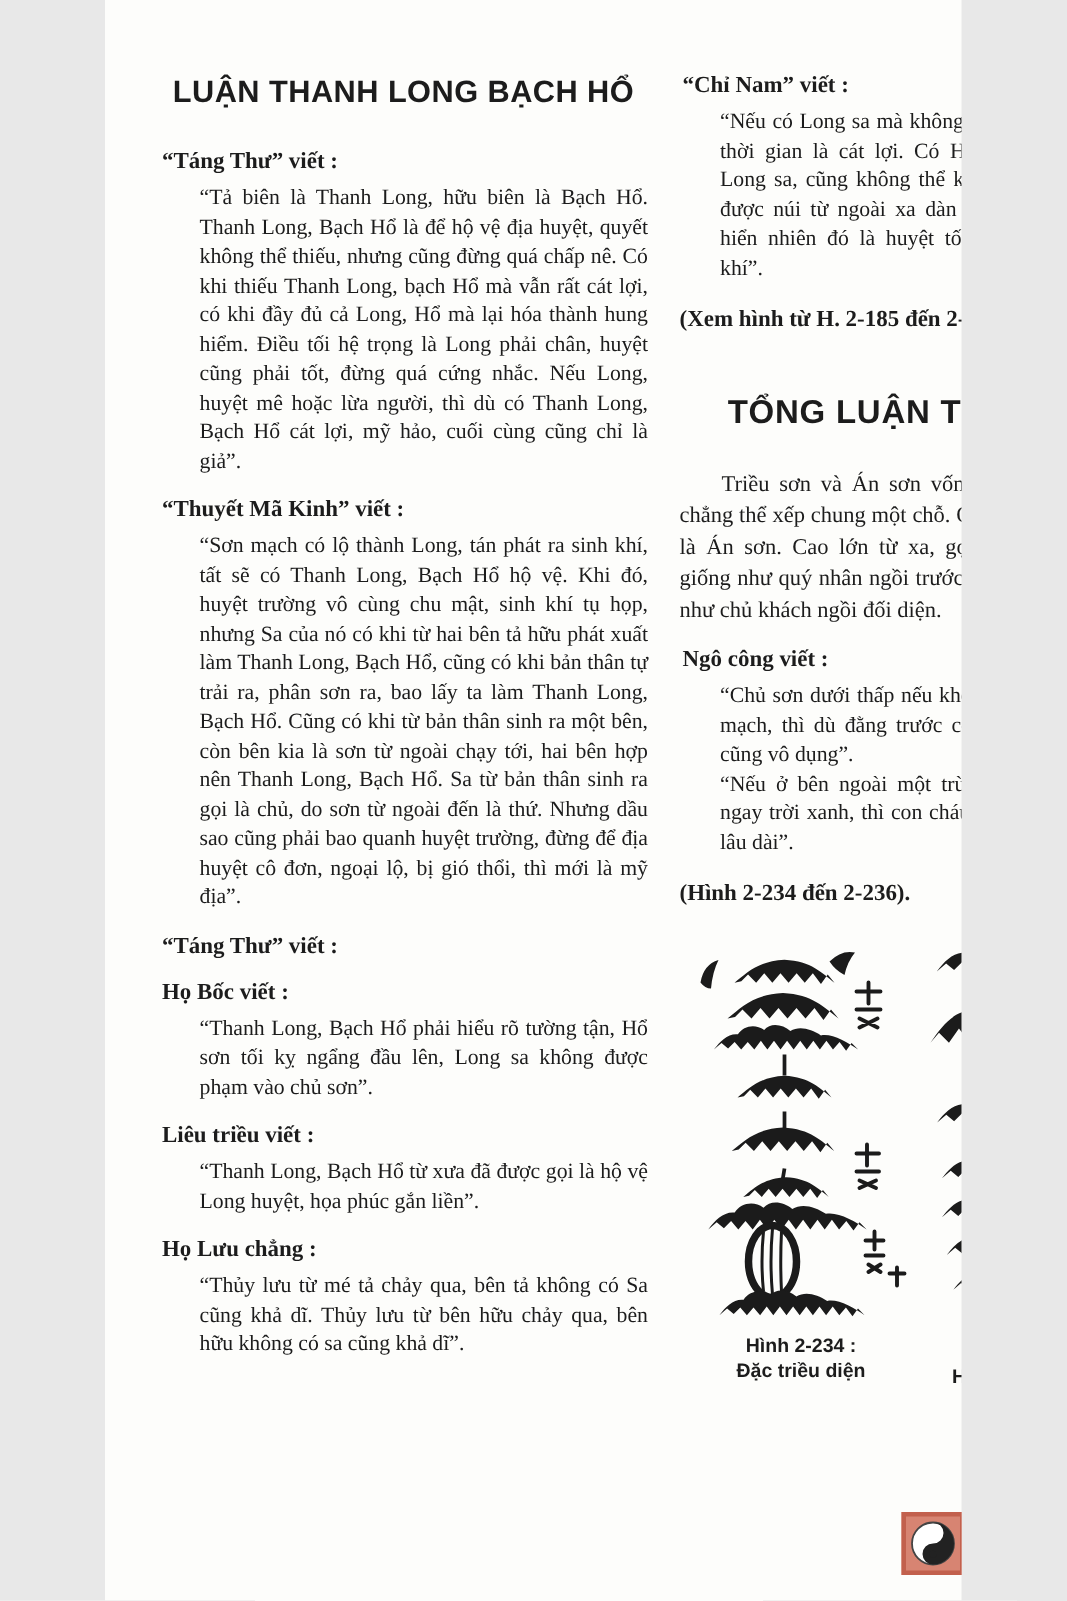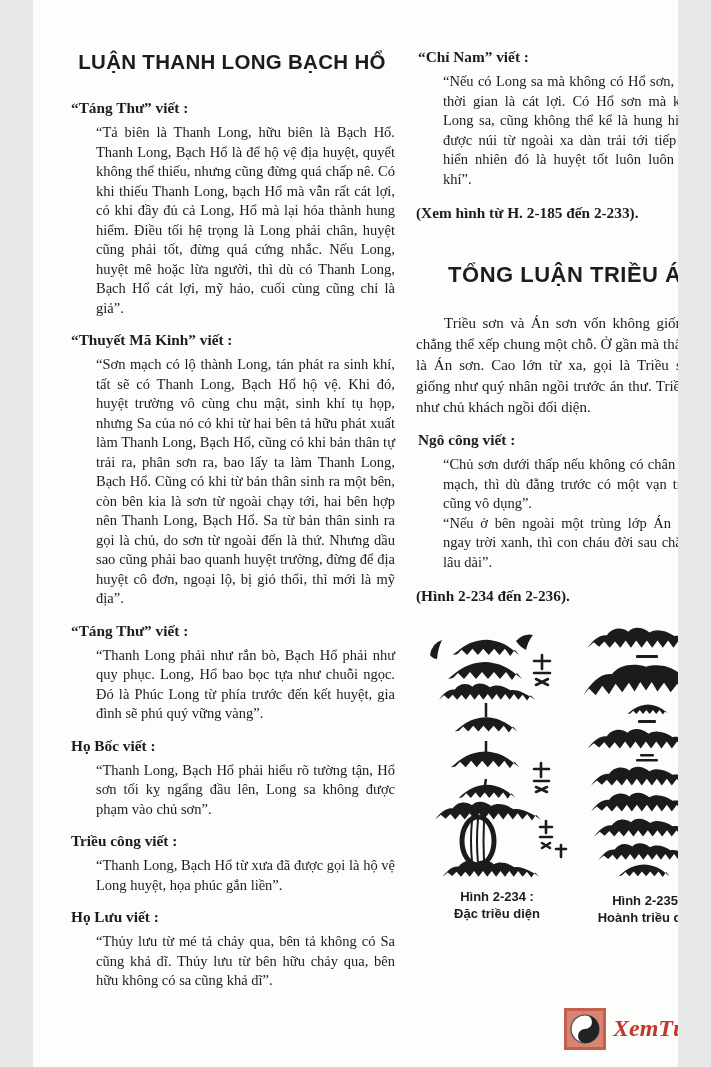--- a/index.html
+++ b/index.html
@@ -1,18 +1,18 @@
 <!DOCTYPE html>
 <html><head>
 <meta charset="utf-8">
 <title>Scanned book page</title>
 <style>
   html,body{margin:0;padding:0;background:#e8e8e8;}
   .page{
-    position:relative;width:645px;height:1067px;margin:0 auto;
+    position:relative;width:571px;height:1067px;margin:0 auto;
     background:#fdfdfb;color:#1c1c1c;overflow:hidden;
     font-family:"Liberation Serif", serif;
   }
   .col{position:absolute;}
   .col-left{left:36px;top:50px;width:326px;}
   .col-right{left:383px;top:48px;width:314px;}
 
   .doc-title{
     font-family:"Liberation Sans", sans-serif;
     font-weight:bold;font-size:20.5px;letter-spacing:.3px;
@@ -76,29 +76,28 @@
   <div class="col col-left">
     <h1 class="doc-title">LUẬN THANH LONG BẠCH HỔ</h1>
 
     <div class="subhead">“Táng Thư” viết :</div>
     <p class="quote">“Tả biên là Thanh Long, hữu biên là Bạch Hổ. Thanh Long, Bạch Hổ là để hộ vệ địa huyệt, quyết không thể thiếu, nhưng cũng đừng quá chấp nê. Có khi thiếu Thanh Long, bạch Hổ mà vẫn rất cát lợi, có khi đầy đủ cả Long, Hổ mà lại hóa thành hung hiểm. Điều tối hệ trọng là Long phải chân, huyệt cũng phải tốt, đừng quá cứng nhắc. Nếu Long, huyệt mê hoặc lừa người, thì dù có Thanh Long, Bạch Hổ cát lợi, mỹ hảo, cuối cùng cũng chỉ là giả”.</p>
 
     <div class="subhead">“Thuyết Mã Kinh” viết :</div>
     <p class="quote">“Sơn mạch có lộ thành Long, tán phát ra sinh khí, tất sẽ có Thanh Long, Bạch Hổ hộ vệ. Khi đó, huyệt trường vô cùng chu mật, sinh khí tụ họp, nhưng Sa của nó có khi từ hai bên tả hữu phát xuất làm Thanh Long, Bạch Hổ, cũng có khi bản thân tự trải ra, phân sơn ra, bao lấy ta làm Thanh Long, Bạch Hổ. Cũng có khi từ bản thân sinh ra một bên, còn bên kia là sơn từ ngoài chạy tới, hai bên hợp nên Thanh Long, Bạch Hổ. Sa từ bản thân sinh ra gọi là chủ, do sơn từ ngoài đến là thứ. Nhưng dầu sao cũng phải bao quanh huyệt trường, đừng để địa huyệt cô đơn, ngoại lộ, bị gió thổi, thì mới là mỹ địa”.</p>
 
     <div class="subhead">“Táng Thư” viết :</div>
-    <p class="quote">“Thanh Long phải như rắn bò, Bạch Hổ phải như quy phục. Long, Hổ bao bọc tựa như chuỗi ngọc. Đó là Phúc Long từ phía trước đến kết huyệt, gia đình sẽ phú quý vững vàng”.</p>
 
     <div class="subhead">Họ Bốc viết :</div>
     <p class="quote">“Thanh Long, Bạch Hổ phải hiểu rõ tường tận, Hổ sơn tối kỵ ngẩng đầu lên, Long sa không được phạm vào chủ sơn”.</p>
 
-    <div class="subhead">Triều công viết :</div>
+    <div class="subhead">Liêu triều viết :</div>
     <p class="quote">“Thanh Long, Bạch Hổ từ xưa đã được gọi là hộ vệ Long huyệt, họa phúc gắn liền”.</p>
 
-    <div class="subhead">Họ Lưu viết :</div>
+    <div class="subhead">Họ Lưu chẳng :</div>
     <p class="quote">“Thủy lưu từ mé tả chảy qua, bên tả không có Sa cũng khả dĩ. Thủy lưu từ bên hữu chảy qua, bên hữu không có sa cũng khả dĩ”.</p>
   </div>
 
   <div class="col col-right">
 
     <div class="subhead" style="margin-top:0">“Chỉ Nam” viết :</div>
     <p class="quote">“Nếu có Long sa mà không có Hổ sơn, phần lớn thời gian là cát lợi. Có Hổ sơn mà không có Long sa, cũng không thể kể là hung hiểm. Nếu được núi từ ngoài xa dàn trải tới tiếp ứng, thì hiển nhiên đó là huyệt tốt luôn luôn có phúc khí”.</p>
 
     <p class="note">(Xem hình từ H. 2-185 đến 2-233).</p>
 

